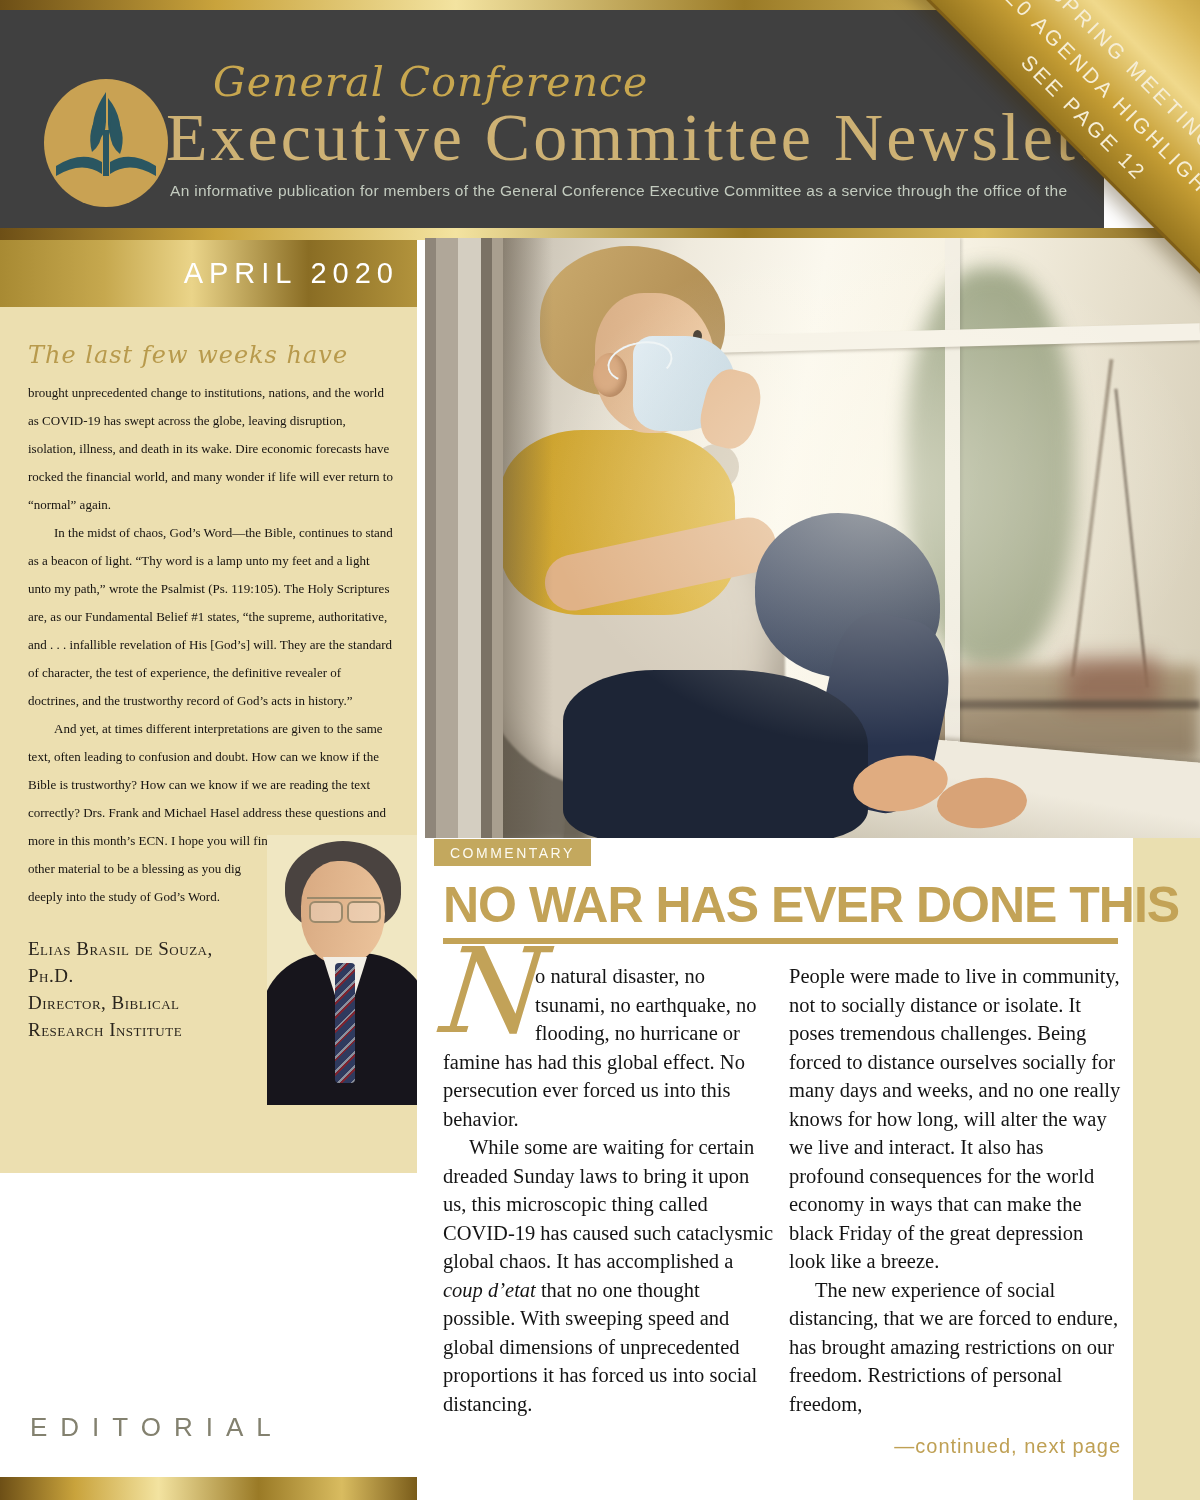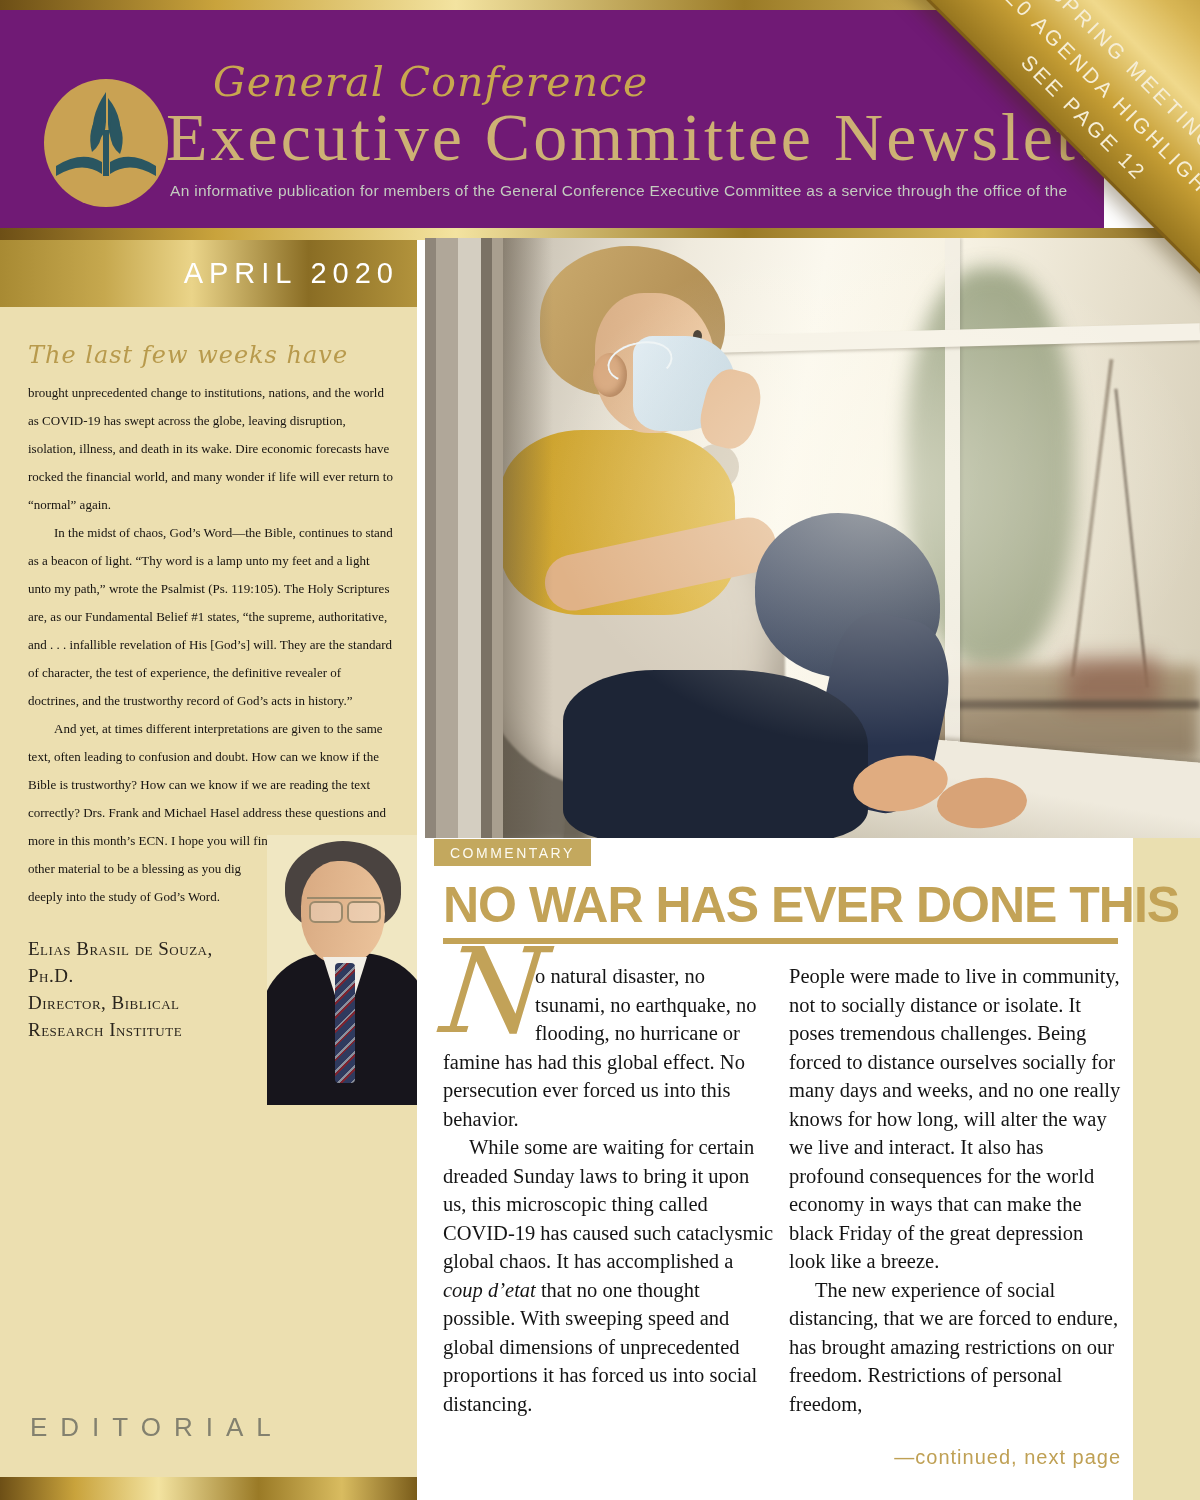--- a/index.html
+++ b/index.html
@@ -6,35 +6,35 @@
   body{width:1200px;height:1500px;background:#ffffff;font-family:"Liberation Serif",serif;overflow:hidden;}
   #page{position:relative;width:1200px;height:1500px;background:#ffffff;overflow:hidden;}
 
   
   .goldbar{background:linear-gradient(90deg,#6d4f16 0%,#c9a33c 18%,#f3e3a0 38%,#9a7a26 62%,#d9bc60 82%,#7a5c1a 100%);}
   .bar-top{position:absolute;left:0;top:0;width:1200px;height:10px;}
   .bar-header-rule{position:absolute;left:0;top:228px;width:1200px;height:12px;}
   .bar-bottom{position:absolute;left:0;top:1477px;width:417px;height:23px;z-index:6;}
 
   
-  .masthead{position:absolute;left:0;top:10px;width:1104px;height:218px;background:#701a75;}
+  .masthead{position:absolute;left:0;top:10px;width:1104px;height:218px;background:#404040;}
   .logo{position:absolute;left:42px;top:68px;width:128px;height:130px;}
   .kicker{position:absolute;left:213px;top:48px;font-family:"DejaVu Serif",serif;font-style:italic;font-size:41px;color:#c8a74f;letter-spacing:1px;}
   .mast-title{position:absolute;left:166px;top:88px;font-family:"Liberation Serif",serif;font-size:68px;letter-spacing:3px;color:#cdb174;white-space:nowrap;}
   .mast-tagline{position:absolute;left:170px;top:172px;font-family:"Liberation Sans",sans-serif;font-size:15.5px;color:#c3cbbf;letter-spacing:.3px;white-space:nowrap;}
 
   
   .ribbon{position:absolute;left:871px;top:-121px;width:600px;height:300px;transform:rotate(45deg);z-index:50;
     background:linear-gradient(180deg,#8c6a1d 0%,#b38d2a 20%,#d9b756 45%,#f0d98c 62%,#c79f35 82%,#97761f 100%);
     box-shadow:0 10px 18px rgba(60,40,0,.35);border-bottom:3px solid rgba(110,80,15,.45);}
   .ribbon-text{position:absolute;left:0;right:0;bottom:8px;text-align:center;color:#f6eed6;
     font-family:"Liberation Sans",sans-serif;font-size:21px;letter-spacing:3px;line-height:35px;}
 
   
-  .sidebar{position:absolute;left:0;top:240px;width:417px;height:1237px;background:#ecdfb0;z-index:2;}
+  .sidebar{position:absolute;left:0;top:240px;width:417px;height:933px;background:#ecdfb0;z-index:2;}
   .april-bar{position:absolute;left:0;top:0;width:417px;height:67px;
     background:linear-gradient(90deg,#a88a33 0%,#c6a84e 25%,#ead489 46%,#8a6d24 74%,#b2933c 100%);
     color:#ffffff;font-family:"Liberation Sans",sans-serif;font-size:29px;letter-spacing:6px;
     display:flex;align-items:center;justify-content:flex-end;padding-right:18px;box-sizing:border-box;}
   .ed-body{position:absolute;left:0;top:67px;width:417px;padding:28px 22px 0 28px;box-sizing:border-box;}
   .lead-script{font-family:"DejaVu Serif",serif;font-style:italic;font-size:24px;color:#b89a4c;letter-spacing:1px;line-height:40px;margin-bottom:4px;}
   .ed-body p{margin:0;font-size:13px;line-height:28px;color:#161310;}
   .ed-body p.ind{text-indent:26px;}
   .portrait-float{float:right;width:150px;height:270px;margin:-20px -22px 0 10px;position:relative;overflow:hidden;background:#f0e7c2;}
   .author{margin-top:24px;font-variant:small-caps;font-size:19px;line-height:27px;color:#2a251d;letter-spacing:.5px;}
@@ -92,21 +92,21 @@
     font-family:"Liberation Sans",sans-serif;font-size:14px;letter-spacing:2.5px;padding:6px 16px 5px 16px;}
   .headline{position:absolute;left:443px;top:876px;width:690px;font-family:"Liberation Sans",sans-serif;
     font-weight:bold;font-size:50px;letter-spacing:-1px;color:#c3a357;white-space:nowrap;}
   .headline-rule{position:absolute;left:443px;top:938px;width:675px;height:6px;background:#c3a357;}
   .columns{position:absolute;left:443px;top:962px;width:678px;display:flex;gap:14px;}
   .col{width:332px;font-size:20.5px;line-height:28.5px;color:#141414;}
   .col p{margin:0;}
   .col p.ind{text-indent:26px;}
   .dropcap{float:left;width:92px;height:60px;font-family:"DejaVu Serif",serif;font-style:italic;
     font-size:118px;line-height:58px;color:#c2a258;overflow:visible;transform:skewX(-6deg);}
-  .continued{margin-top:25px;text-align:right;font-family:"Liberation Sans",sans-serif;
+  .continued{margin-top:14px;text-align:right;font-family:"Liberation Sans",sans-serif;
     font-size:20px;letter-spacing:1px;color:#bfa054;}
   .it{font-style:italic;}
 </style>
 </head>
 <body>
 
 <div id="page">
 
   <div class="bar-top goldbar"></div>
 

